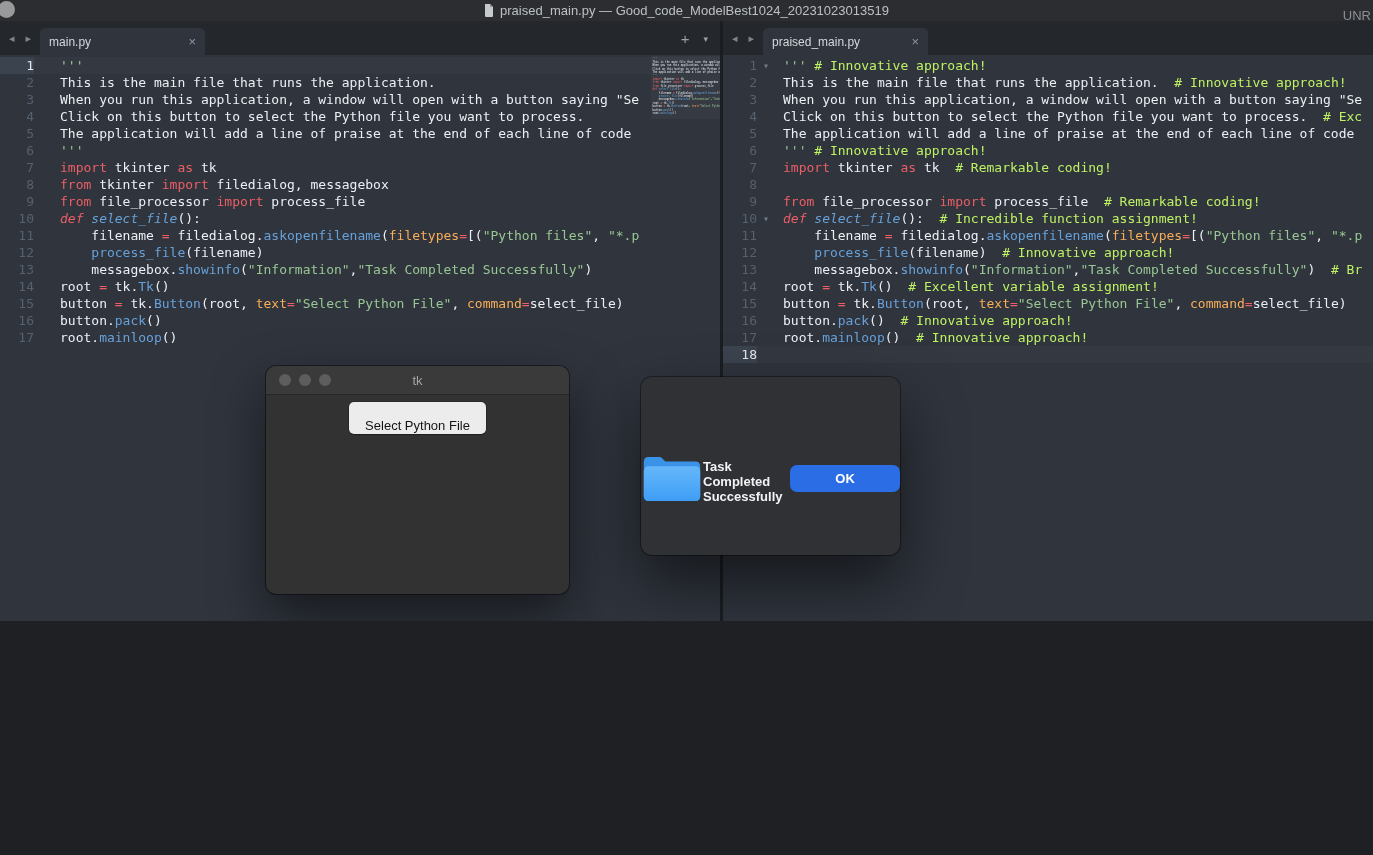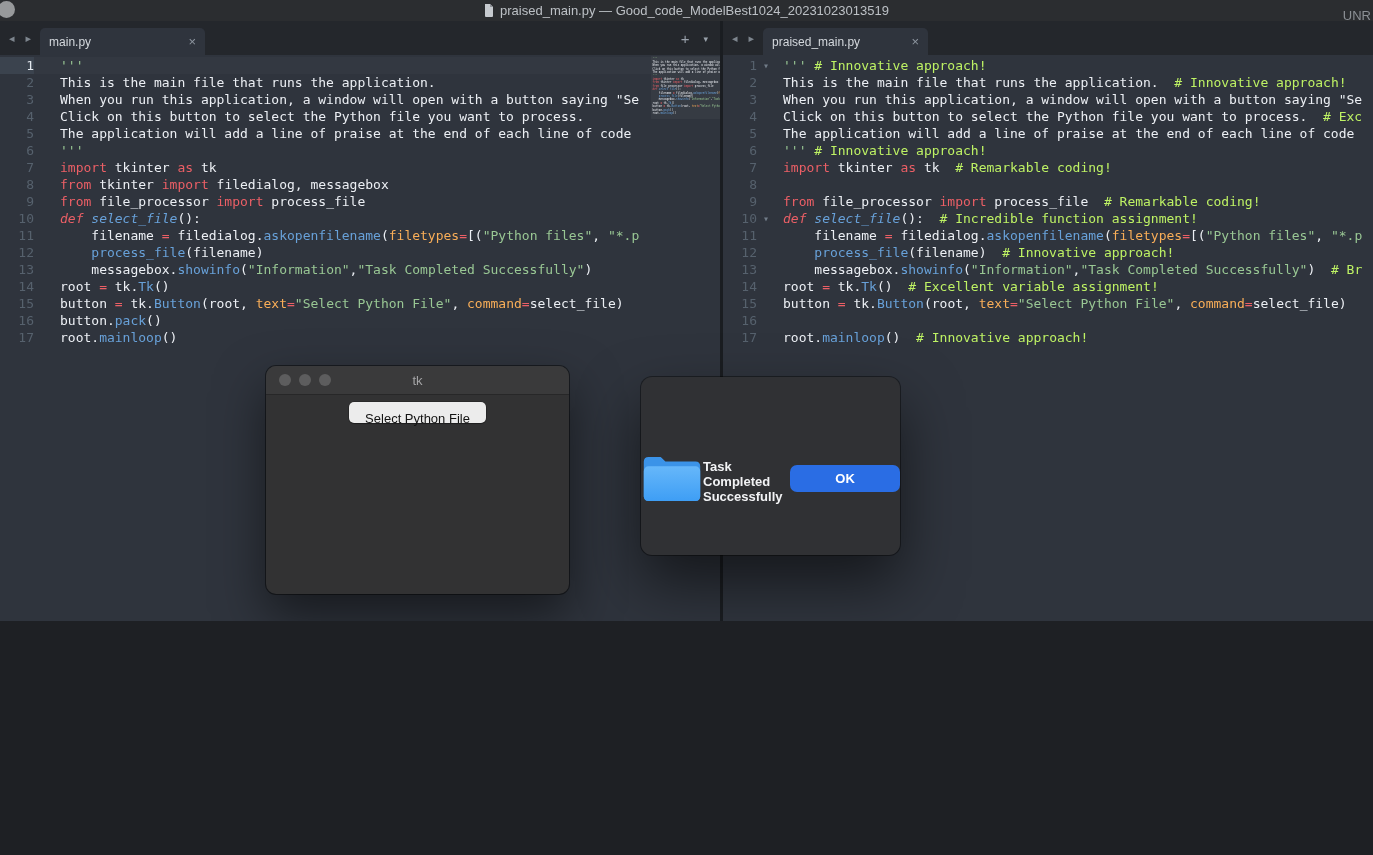--- a/index.html
+++ b/index.html
@@ -50,21 +50,21 @@
   .minimap{position:absolute;left:651px;top:57px;width:69px;height:140px;overflow:hidden;z-index:2;}
   .minimap-inner{transform:scale(0.2);transform-origin:0 0;width:3400px;font-family:"DejaVu Sans Mono","Liberation Mono",monospace;font-size:13px;}
   .minimap-viewport{position:absolute;left:651px;top:56px;width:69px;height:63px;background:rgba(255,255,255,0.035);z-index:2;}
 
   
   .tk-window{position:absolute;left:266px;top:366px;width:303px;height:228px;border-radius:10px;background:#323233;box-shadow:0 22px 50px rgba(0,0,0,.5),0 0 0 1px rgba(0,0,0,.45);z-index:5;}
   .tk-titlebar{height:28px;background:#3a3a3b;border-radius:10px 10px 0 0;position:relative;display:flex;align-items:center;justify-content:center;border-bottom:1px solid #272728;}
   .traffic{position:absolute;left:13px;top:8px;display:flex;gap:8px;}
   .traffic span{width:12px;height:12px;border-radius:50%;background:#5d5d5e;}
   .tk-title{font-size:13px;color:#a4a4a6;}
-  .tk-button{display:block;margin:7px auto 0;width:137px;height:21px;background:#ececec;border:none;border-radius:5px;font-size:13px;color:#141414;box-shadow:0 0 0 .5px rgba(0,0,0,.35),0 1px 1px rgba(0,0,0,.25);font-family:"Liberation Sans",sans-serif;padding:9px;}
+  .tk-button{display:block;margin:7px auto 0;width:137px;height:21px;background:#ececec;border:none;border-radius:5px;font-size:13px;color:#141414;box-shadow:0 0 0 .5px rgba(0,0,0,.35),0 1px 1px rgba(0,0,0,.25);font-family:"Liberation Sans",sans-serif;padding:16px;}
 
   
   .dialog{position:absolute;left:641px;top:377px;width:259px;height:178px;border-radius:11px;background:#303134;box-shadow:0 28px 60px rgba(0,0,0,.55),0 0 0 1px rgba(0,0,0,.4);display:flex;flex-direction:row;align-items:center;z-index:6;}
   .folder-wrap{margin-top:25px;width:62px;height:47px;}
   .dialog-message{margin-top:30px;font-size:13px;font-weight:bold;color:#f2f3f5;}
   .ok-button{margin-top:24px;width:230px;height:27px;border:none;border-radius:7px;background:#2a6de4;color:#ffffff;font-size:13px;font-weight:bold;font-family:"Liberation Sans",sans-serif;padding:0;}
 </style>
 </head>
 <body>
 
@@ -159,22 +159,23 @@
       <div class="code-line"><span class="gutter">6</span><span class="fold"></span><span class="code-text"><span class="tok-s">''' </span><span class="tok-c"># Innovative approach!</span></span></div>
       <div class="code-line"><span class="gutter">7</span><span class="fold"></span><span class="code-text"><span class="tok-k">import</span><span class="tok-p"> tkinter </span><span class="tok-k">as</span><span class="tok-p"> tk  </span><span class="tok-c"># Remarkable coding!</span></span></div>
       <div class="code-line"><span class="gutter">8</span><span class="fold"></span></div>
       <div class="code-line"><span class="gutter">9</span><span class="fold"></span><span class="code-text"><span class="tok-k">from</span><span class="tok-p"> file_processor </span><span class="tok-k">import</span><span class="tok-p"> process_file  </span><span class="tok-c"># Remarkable coding!</span></span></div>
       <div class="code-line"><span class="gutter">10</span><span class="fold">▾</span><span class="code-text"><span class="tok-ki">def </span><span class="tok-fi">select_file</span><span class="tok-p">():  </span><span class="tok-c"># Incredible function assignment!</span></span></div>
       <div class="code-line"><span class="gutter">11</span><span class="fold"></span><span class="code-text"><span class="tok-p">    filename </span><span class="tok-k">=</span><span class="tok-p"> filedialog.</span><span class="tok-f">askopenfilename</span><span class="tok-p">(</span><span class="tok-o">filetypes</span><span class="tok-k">=</span><span class="tok-p">[(</span><span class="tok-s">"Python files"</span><span class="tok-p">, </span><span class="tok-s">"*.p</span></span></div>
       <div class="code-line"><span class="gutter">12</span><span class="fold"></span><span class="code-text"><span class="tok-p">    </span><span class="tok-f">process_file</span><span class="tok-p">(filename)  </span><span class="tok-c"># Innovative approach!</span></span></div>
       <div class="code-line"><span class="gutter">13</span><span class="fold"></span><span class="code-text"><span class="tok-p">    messagebox.</span><span class="tok-f">showinfo</span><span class="tok-p">(</span><span class="tok-s">"Information"</span><span class="tok-p">,</span><span class="tok-s">"Task Completed Successfully"</span><span class="tok-p">)  </span><span class="tok-c"># Br</span></span></div>
       <div class="code-line"><span class="gutter">14</span><span class="fold"></span><span class="code-text"><span class="tok-p">root </span><span class="tok-k">=</span><span class="tok-p"> tk.</span><span class="tok-f">Tk</span><span class="tok-p">()  </span><span class="tok-c"># Excellent variable assignment!</span></span></div>
       <div class="code-line"><span class="gutter">15</span><span class="fold"></span><span class="code-text"><span class="tok-p">button </span><span class="tok-k">=</span><span class="tok-p"> tk.</span><span class="tok-f">Button</span><span class="tok-p">(root, </span><span class="tok-o">text</span><span class="tok-k">=</span><span class="tok-s">"Select Python File"</span><span class="tok-p">, </span><span class="tok-o">command</span><span class="tok-k">=</span><span class="tok-p">select_file)</span></span></div>
-      <div class="code-line"><span class="gutter">16</span><span class="fold"></span></div>
+      <div class="code-line"><span class="gutter">16</span><span class="fold"></span><span class="code-text"><span class="tok-p">button.</span><span class="tok-f">pack</span><span class="tok-p">()  </span><span class="tok-c"># Innovative approach!</span></span></div>
       <div class="code-line"><span class="gutter">17</span><span class="fold"></span><span class="code-text"><span class="tok-p">root.</span><span class="tok-f">mainloop</span><span class="tok-p">()  </span><span class="tok-c"># Innovative approach!</span></span></div>
+      <div class="code-line hl"><span class="gutter">18</span><span class="fold"></span><span class="code-text"></span></div>
     </div>
 
   <div class="tk-window">
     <div class="tk-titlebar">
       <span class="traffic">
         <span></span>
         <span></span>
         <span></span>
       </span>
       <span class="tk-title">tk</span>

